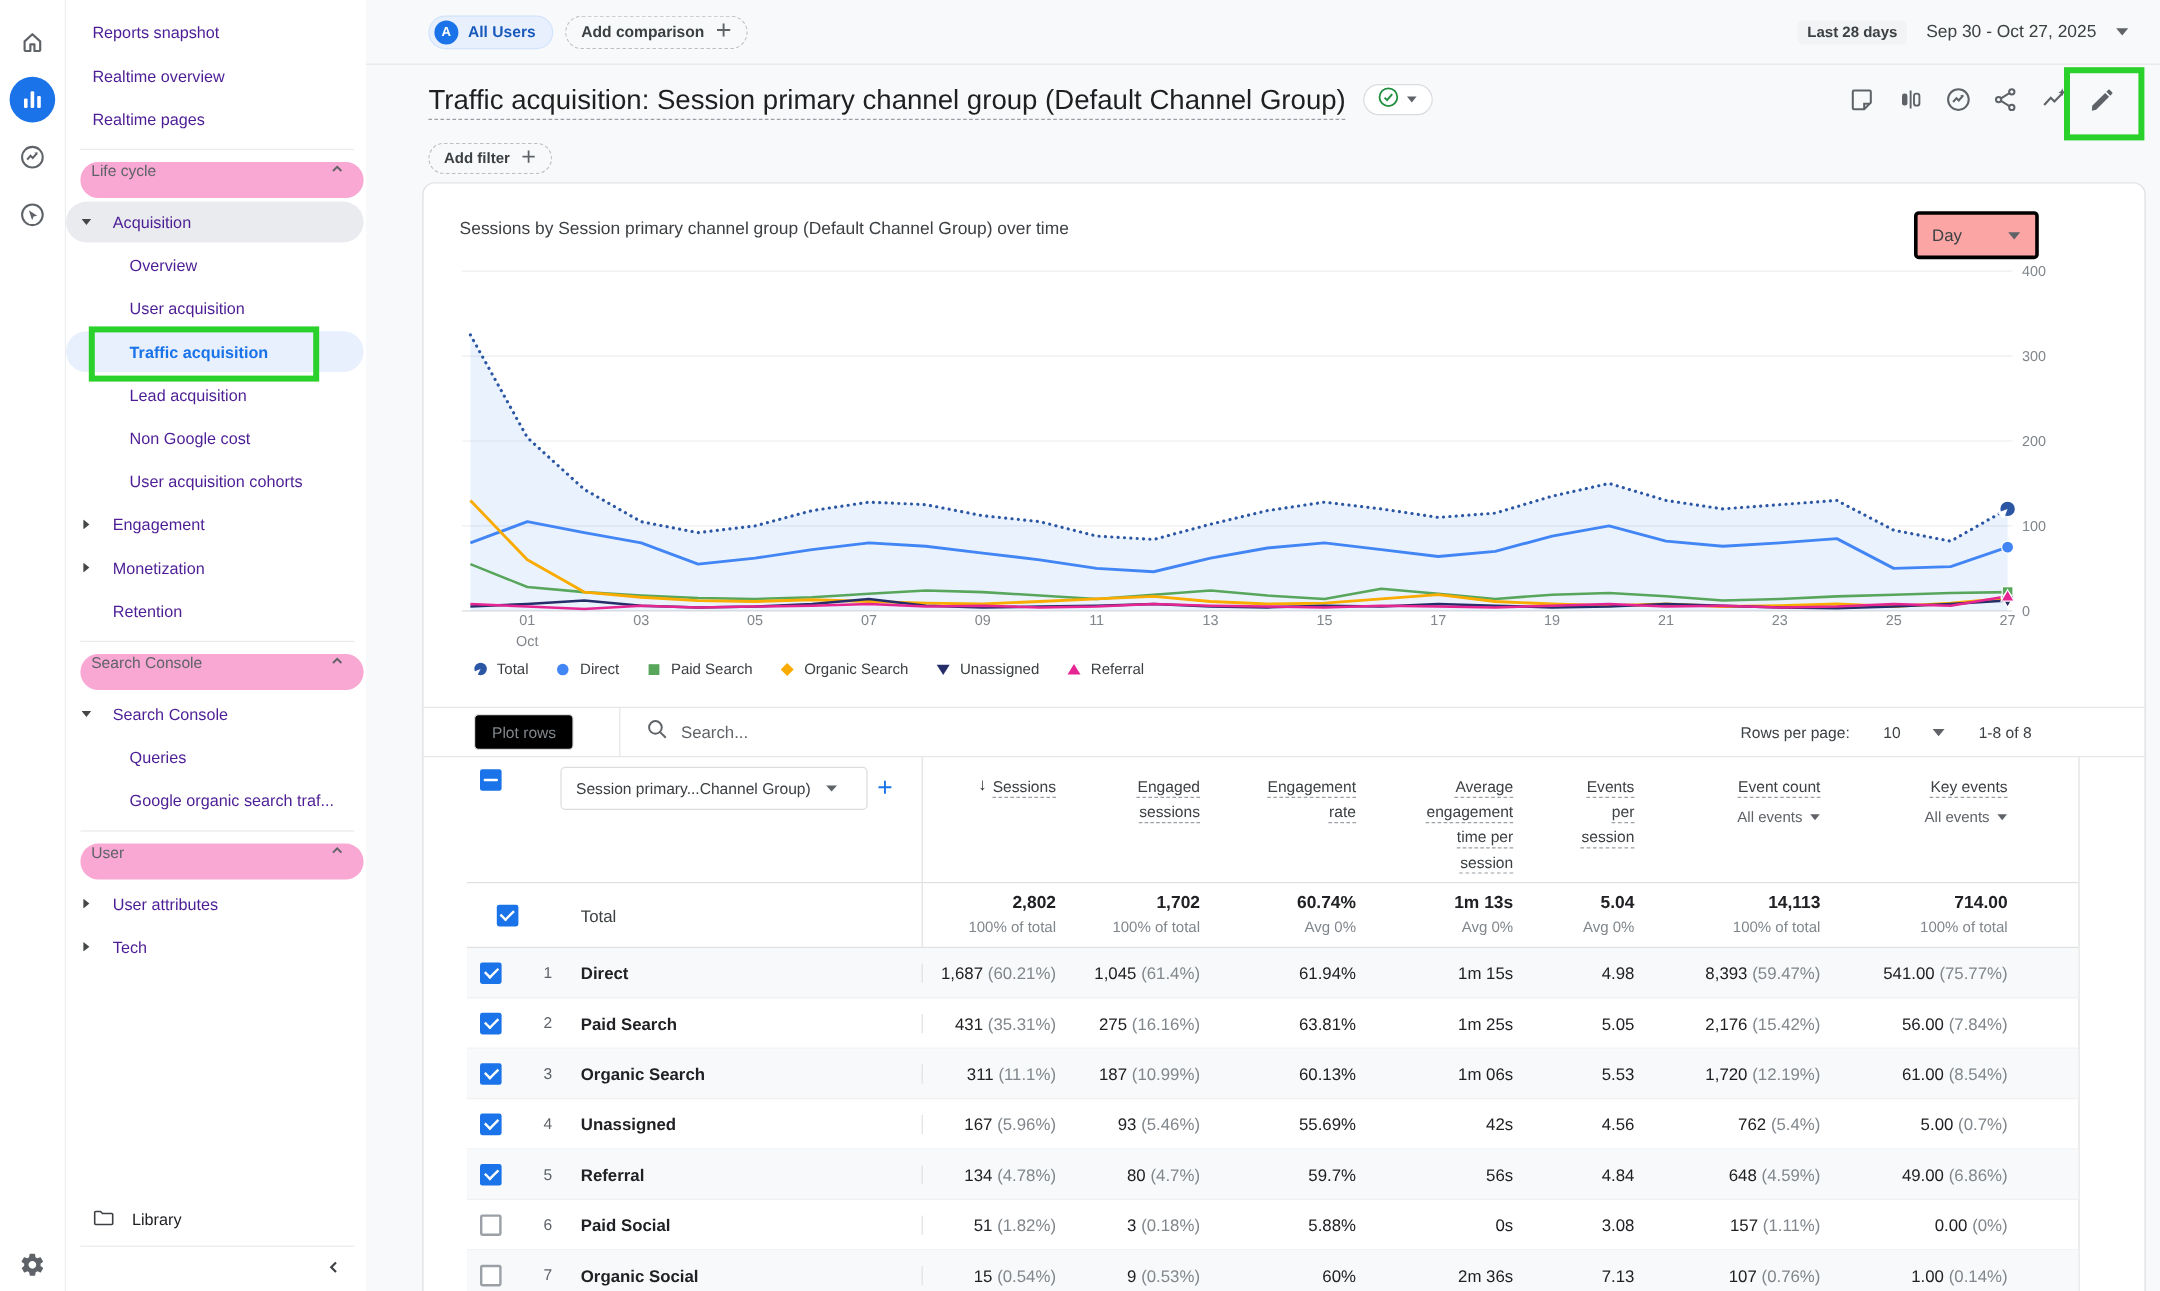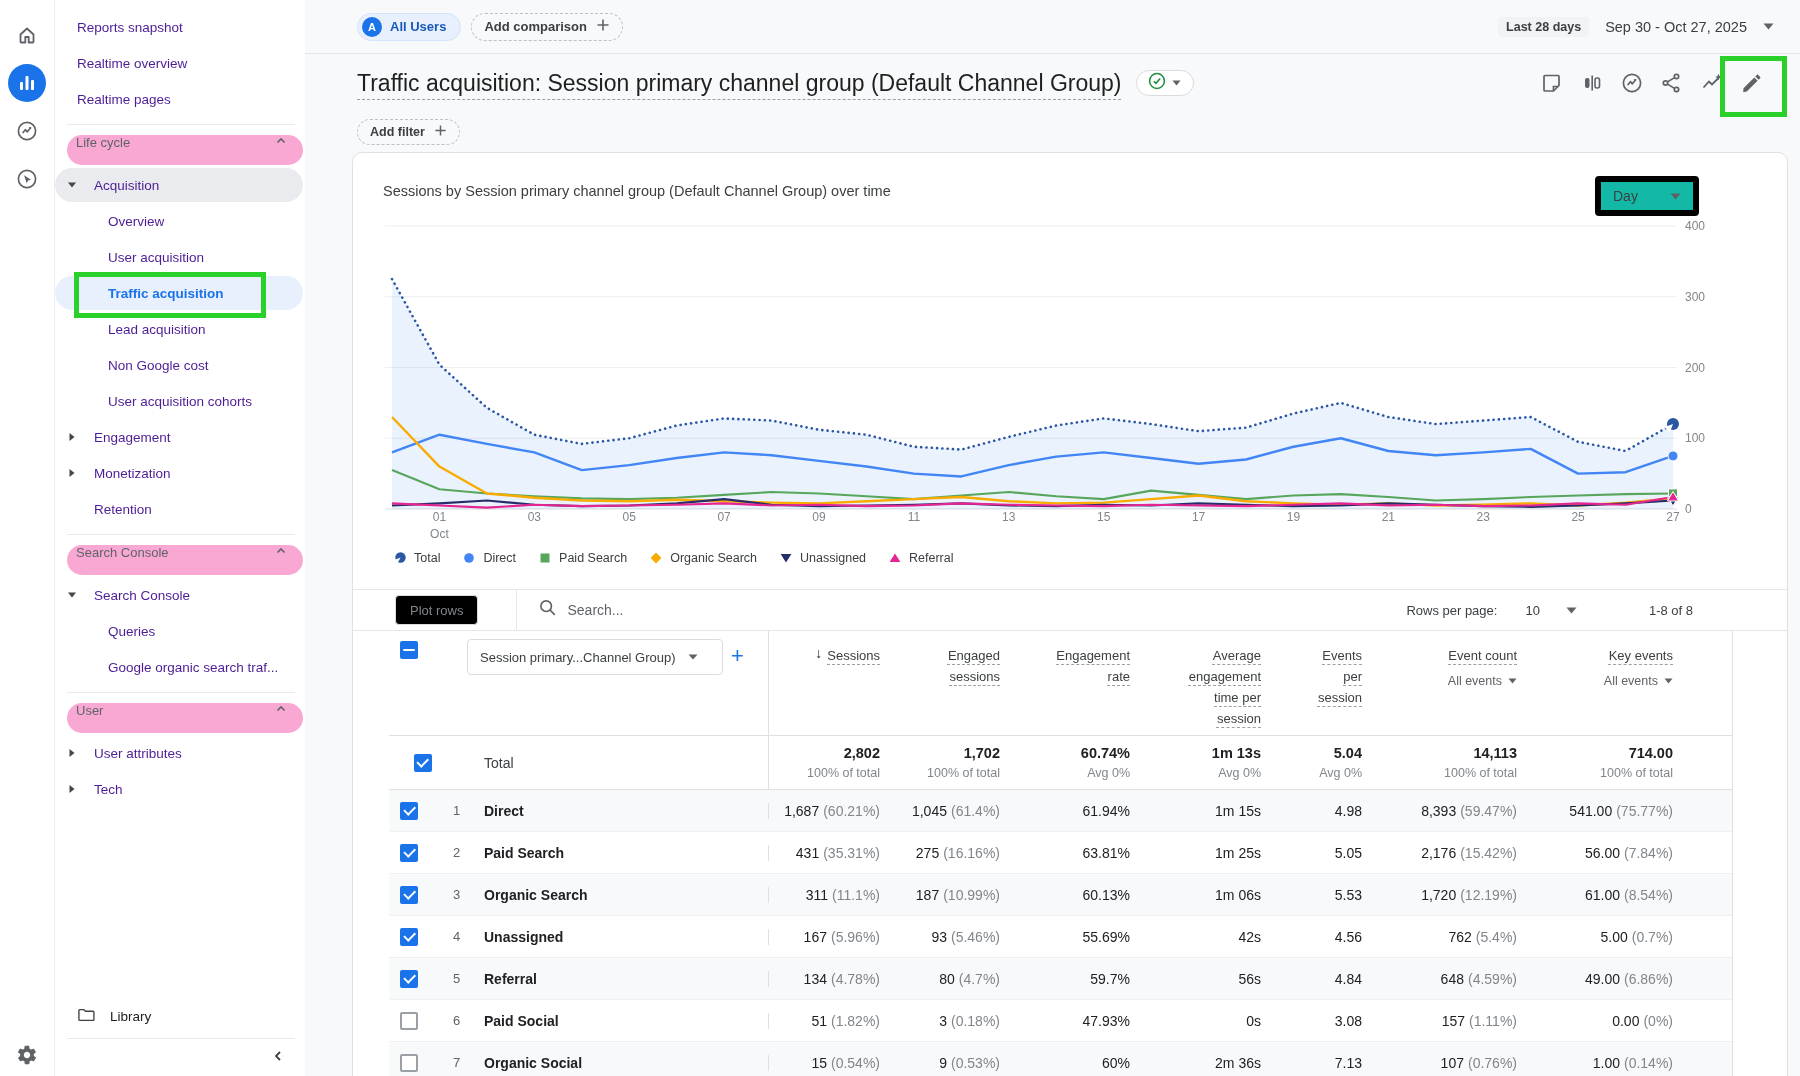--- a/index.html
+++ b/index.html
@@ -54,38 +54,38 @@
   .title-icons{margin-left:auto;display:flex;align-items:center;gap:16px}
   .ti{width:24px;height:24px;display:flex;align-items:center;justify-content:center;cursor:pointer}
 
   .filterbar{height:40px;display:flex;align-items:center;padding-left:52px}
   .add-filter{height:26px;border-radius:13px;border:1px dashed #bdc1c6;display:inline-flex;align-items:center;gap:9px;
     padding:0 12px;font-size:12.5px;font-weight:700;color:#3c4043;cursor:pointer}
 
   
   .card{margin-left:47px;width:1436px;height:960px;background:#fff;border:1px solid #dfe1e5;border-radius:10px;position:relative;box-shadow:0 0 1px rgba(0,0,0,.03)}
   .chart-title{position:absolute;left:30px;top:30px;font-size:14.5px;color:#3c4043}
-  .day-select{position:absolute;right:88px;top:23px;width:104px;height:40px;border:6px solid #000000;border-radius:4px;
-    display:flex;align-items:center;padding:0 12px;font-size:14px;color:#3c4043;cursor:pointer;background:#14b8a6}
+  .day-select{position:absolute;right:88px;top:23px;width:104px;height:40px;border:3px solid #000000;border-radius:4px;
+    display:flex;align-items:center;padding:0 12px;font-size:14px;color:#3c4043;cursor:pointer;background:#fca5a5}
   .day-select .caret{margin-left:auto}
   #chart-svg{position:absolute;left:0;top:0;width:1436px;height:400px}
   .legend{position:absolute;left:40px;top:394px;height:22px;display:flex;align-items:center;gap:22px;font-size:12.5px;color:#3c4043}
   .lg-item{display:flex;align-items:center;gap:7px}
 
   .toolbar{position:absolute;left:0;right:0;top:436px;height:42px;border-top:1px solid #e4e6e8;border-bottom:1px solid #e4e6e8;
     display:flex;align-items:center;padding:0 94px 0 42px}
   .plot-rows{height:30px;border:1px solid #dadce0;border-radius:4px;color:#80868b;font-size:13px;display:flex;align-items:center;padding:0 14px;background:#000000}
   .tb-vdiv{width:1px;align-self:stretch;background:#e4e6e8;margin-left:38px}
   .search-box{display:flex;align-items:center;gap:9px;margin-left:21px}
   .search-input{border:none;outline:none;font-size:14px;color:#202124;width:280px;background:transparent;font-family:inherit}
   .search-input::placeholder{color:#5f6368}
   .pager{margin-left:auto;display:flex;align-items:center;font-size:13px;color:#3c4043}
   .pager .rpp-val{margin-left:28px}
   .pager .caret{margin-left:26px}
-  .pager .range{margin-left:72px}
+  .pager .range{margin-left:28px}
 
   
   .table{position:absolute;left:36px;top:478px;width:1344px;border-right:1px solid #e0e0e0}
   .grid{display:grid;grid-template-columns:56px 36px 287px 112px 120px 130px 131px 101px 155px 156px 60px}
   .thead{height:105px;border-bottom: 1px solid #e0e0e0}
   .hc{padding-top:12px}
   .hc.c1{padding-top:10px}
   .hc.c3{display:flex;align-items:flex-start;gap:8px;padding-top:8px}
   .dim-select{margin-left:-14px;width:256px;height:36px;border:1px solid #dadce0;border-radius:4px;display:flex;align-items:center;
     padding:0 24px 0 12px;font-size:13px;color:#3c4043;cursor:pointer;background:#fff}
@@ -665,21 +665,21 @@
               <div class="cell mc c10"><span class="v">49.00</span><span class="pp">(6.86%)</span></div>
               <div class="c11"></div>
             </div><div class="trow grid">
               <div class="cbwrap c1">
                 <span class="cb off"></span>
               </div>
               <div class="rnum c2">6</div>
               <div class="rname c3">Paid Social</div>
               <div class="cell mc c4"><span class="v">51</span><span class="pp">(1.82%)</span></div>
               <div class="cell mc c5"><span class="v">3</span><span class="pp">(0.18%)</span></div>
-              <div class="cell mc c6"><span class="v">47.93%</span></div>
+              <div class="cell mc c6"><span class="v">5.88%</span></div>
               <div class="cell mc c7"><span class="v">0s</span></div>
               <div class="cell mc c8"><span class="v">3.08</span></div>
               <div class="cell mc c9"><span class="v">157</span><span class="pp">(1.11%)</span></div>
               <div class="cell mc c10"><span class="v">0.00</span><span class="pp">(0%)</span></div>
               <div class="c11"></div>
             </div><div class="trow grid alt">
               <div class="cbwrap c1">
                 <span class="cb off"></span>
               </div>
               <div class="rnum c2">7</div>

